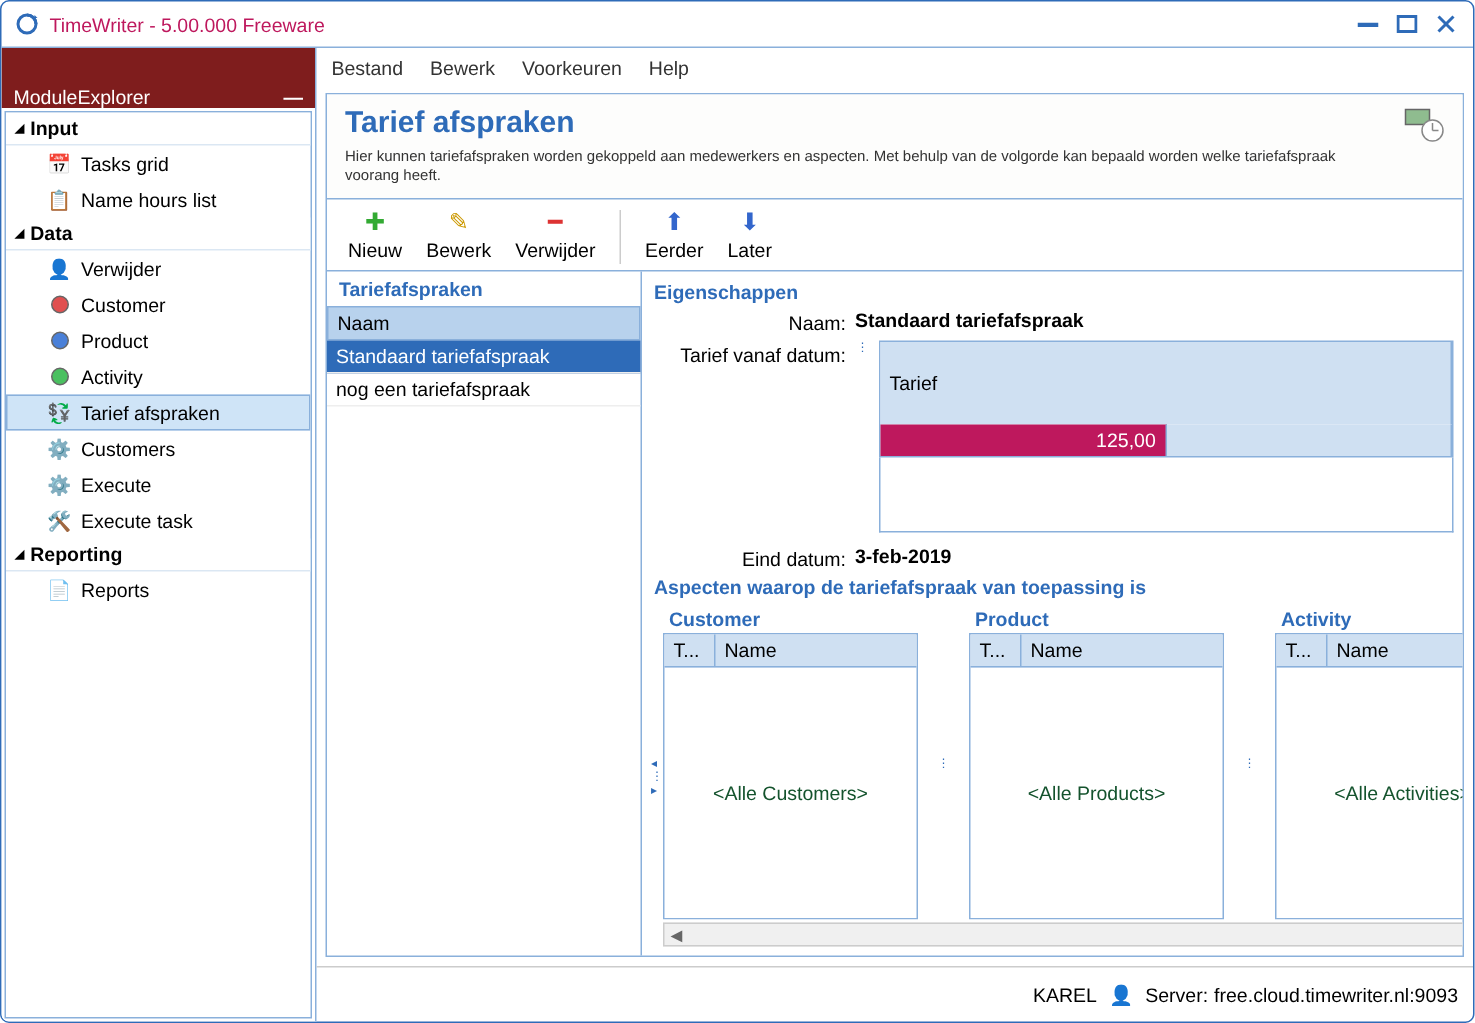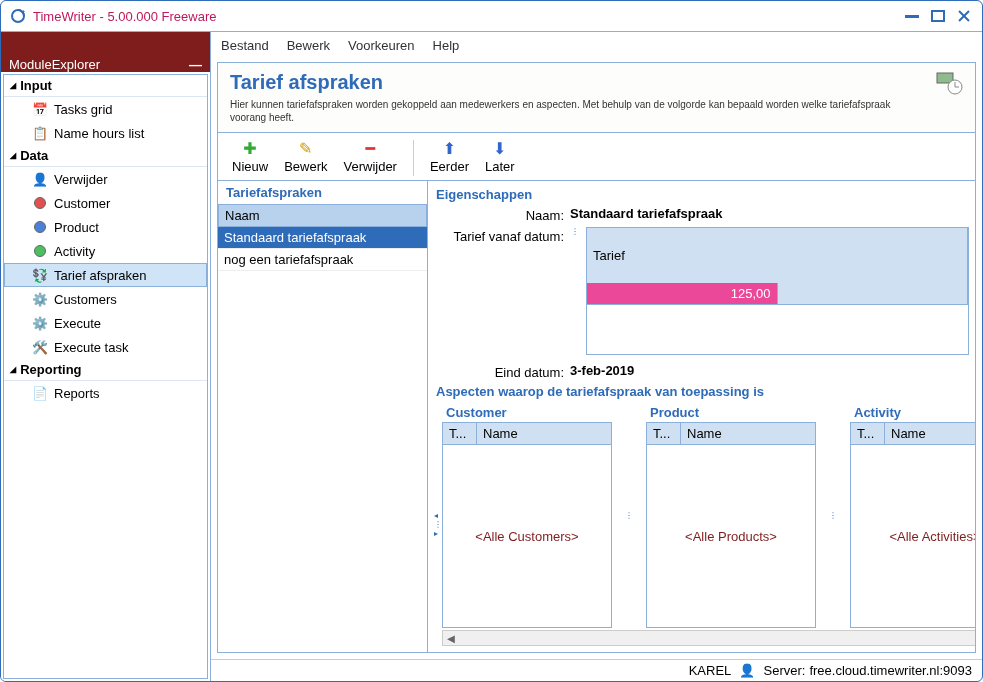--- a/index.html
+++ b/index.html
@@ -35,38 +35,38 @@
 .leftlist{width:210px;border-right:1px solid #8ab0db;display:flex;flex-direction:column}
 .secthead{color:#2e6bb8;font-weight:bold;padding:4px 8px}
 .tblhead{background:#b8d2ed;border:1px solid #8ab0db;padding:3px 6px}
 .row{padding:3px 6px;border-bottom:1px solid #eee}
 .row.sel{background:#2e6bb8;color:#fff}
 .rightpane{flex:1;display:flex;flex-direction:column;padding:2px 6px 6px 6px;min-width:0;overflow:hidden}
 .tarieftbl{border:1px solid #8ab0db;margin-left:0}
 .tarieftbl .thead{display:flex;background:#cfe0f2}
 .tarieftbl .th{flex:1;padding:20px 6px;border-right:1px solid #8ab0db}
 .tarieftbl .trow{display:flex}
-.tarieftbl .td{flex:1;padding:3px 6px;border-right:1px solid #8ab0db;background:#ec4899;color:#fff;text-align:right}
+.tarieftbl .td{flex:1;padding:3px 6px;border-right:1px solid #8ab0db;background:#be185d;color:#fff;text-align:right}
 .tarieftbl .td:last-child{background:#cfe0f2}
 .aspects{flex:1;display:flex;flex-direction:column;min-height:0}
 .asphead{color:#2e6bb8;font-weight:bold;padding:4px 2px}
 .asprow{flex:1;display:flex;gap:12px;min-height:0;overflow-x:auto}
 .aspbox{flex:0 0 170px;display:flex;flex-direction:column;border-bottom:0}
 .aspbox .atitle{color:#2e6bb8;font-weight:bold;padding:2px 4px}
 .aspbox .agrid{flex:1;border:1px solid #8ab0db;display:flex;flex-direction:column}
 .aspbox .aghead{display:flex;background:#cfe0f2;border-bottom:1px solid #8ab0db}
 .aspbox .agh{padding:3px 6px;border-right:1px solid #8ab0db}
 .aspbox .agh:first-child{width:34px}
 .aspbox .agh:last-child{flex:1;border-right:0}
-.aspbox .agbody{flex:1;display:flex;align-items:center;justify-content:center;color:#7f1d1d;font-style:normal}
+.aspbox .agbody{flex:1;display:flex;align-items:center;justify-content:center;color:#14532d;font-style:normal}
 .dots{width:10px;display:flex;flex-direction:column;align-items:center;justify-content:center;gap:2px;color:#2e6bb8;font-size:8px}
 .hscroll{height:16px;border:1px solid #ccc;background:#f0f0f0;display:flex;align-items:center;margin-top:2px}
 .hscroll .arr{width:16px;text-align:center;color:#666}
 .hscroll .track{flex:1}
-.statusbar{height:22px;border-top:1px solid #ccc;display:flex;align-items:center;justify-content:flex-end;padding:0 10px;gap:8px;font-size:12px}
+.statusbar{height:37px;border-top:1px solid #ccc;display:flex;align-items:center;justify-content:flex-end;padding:0 10px;gap:8px;font-size:12px}
 .proprow{display:flex;align-items:flex-start;gap:6px}
 .proprow .pleft{width:130px;text-align:right;padding-top:2px}
 .proprow .pright{flex:1}
 </style>
 </head>
 <body>
 
 <div class="titlebar">
   <span class="icon">
     <svg width="16" height="16" viewBox="0 0 16 16">

